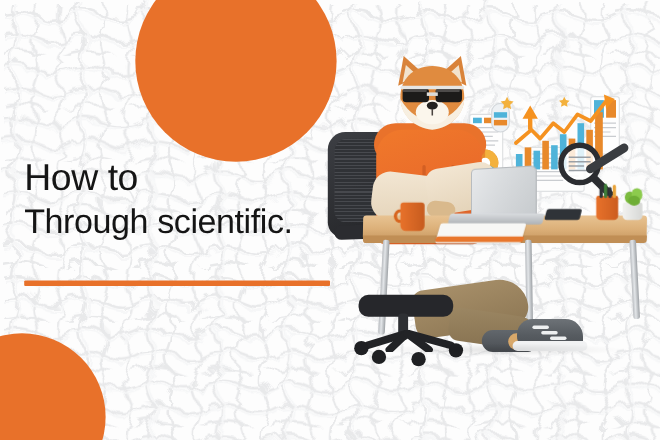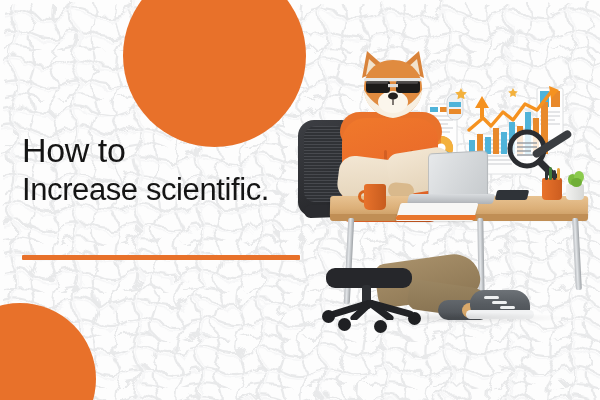--- a/index.html
+++ b/index.html
@@ -23,21 +23,21 @@
   .circle-bottom {
     position:absolute; left:-56px; top:303px; width:152px; height:152px;
     border-radius:50%; background:var(--orange);
   }
 
   :root { --orange:#e8712a; --ink:#151515; }
 
   
   .headline { position:absolute; left:22px; top:133px; width:300px; }
   .hl-line { line-height:1.02; letter-spacing:-.4px; color:var(--ink); white-space:nowrap; }
-  .hl-1 { font-size:34px; font-weight:400; }
+  .hl-1 { font-size:34px; font-weight:400;margin-top:12px; }
   .hl-2 { font-size:30px; font-weight:400; margin-top:6px; }
   .hl-3 { font-size:31px; font-weight:400; margin-top:6px; }
   .bold { font-weight:700; }
   .orange-txt { color:var(--orange); font-weight:700; }
   .underline-bar {
     position:absolute; left:22px; top:255px; width:278px; height:5px;
     background:var(--orange); border-radius:1px;
   }
 
   
@@ -225,21 +225,21 @@
       <rect width="600" height="400" fill="url(#crack)" filter="url(#tex2)"></rect>
       <rect width="600" height="400" fill="#ffffff" opacity="0.18"></rect>
     </svg>
   </div>
 
   <div class="circle-top"></div>
   <div class="circle-bottom"></div>
 
   <div class="headline">
     <div class="hl-line hl-1">How to</div>
-    <div class="hl-line hl-3">Increase scientific.</div>
+    <div class="hl-line hl-3">Through scientific.</div>
   </div>
   <div class="underline-bar"></div>
 
   <div class="art">
 
     <div class="infographic">
       <svg viewBox="0 0 160 96" width="160" height="96" aria-hidden="true">
 
         <g>
           <rect x="2" y="22" width="30" height="58" fill="#fefefe" stroke="#dcdee0" stroke-width="1" rx="2"></rect>

